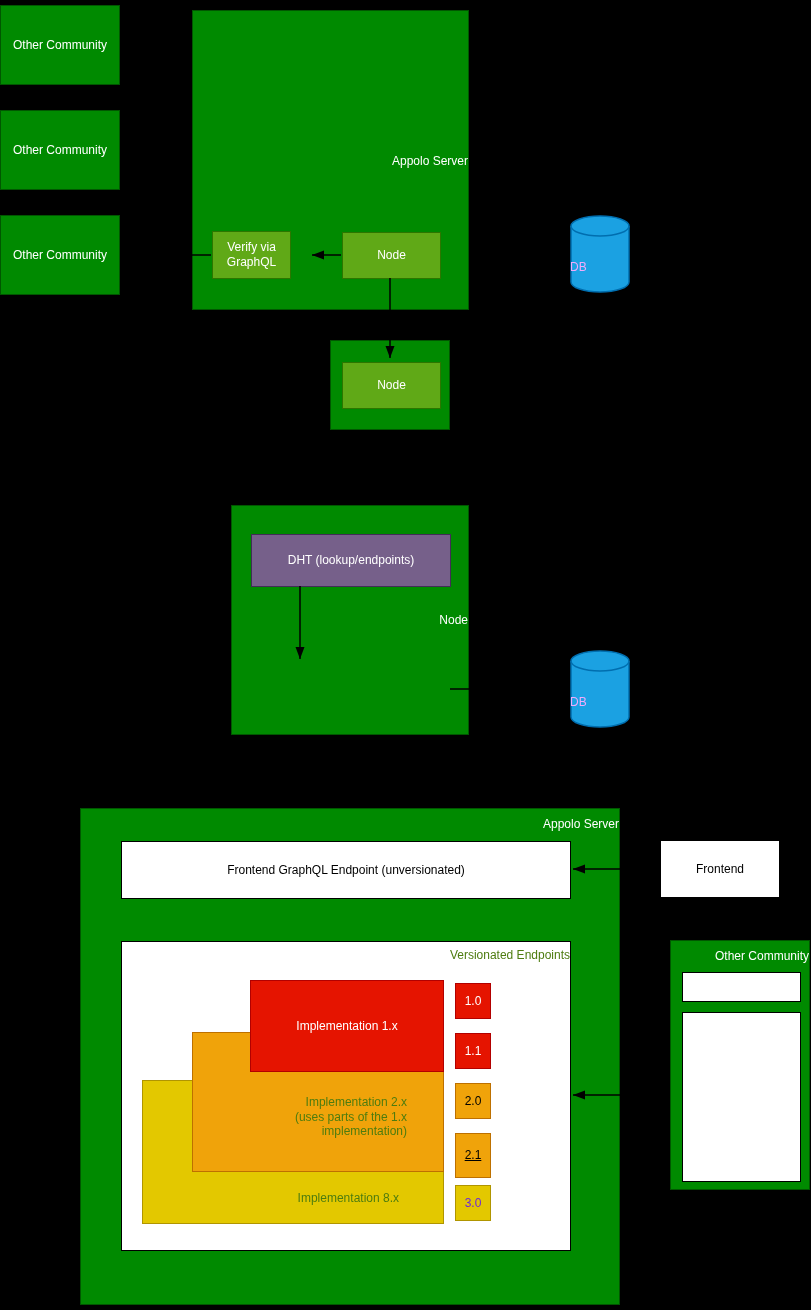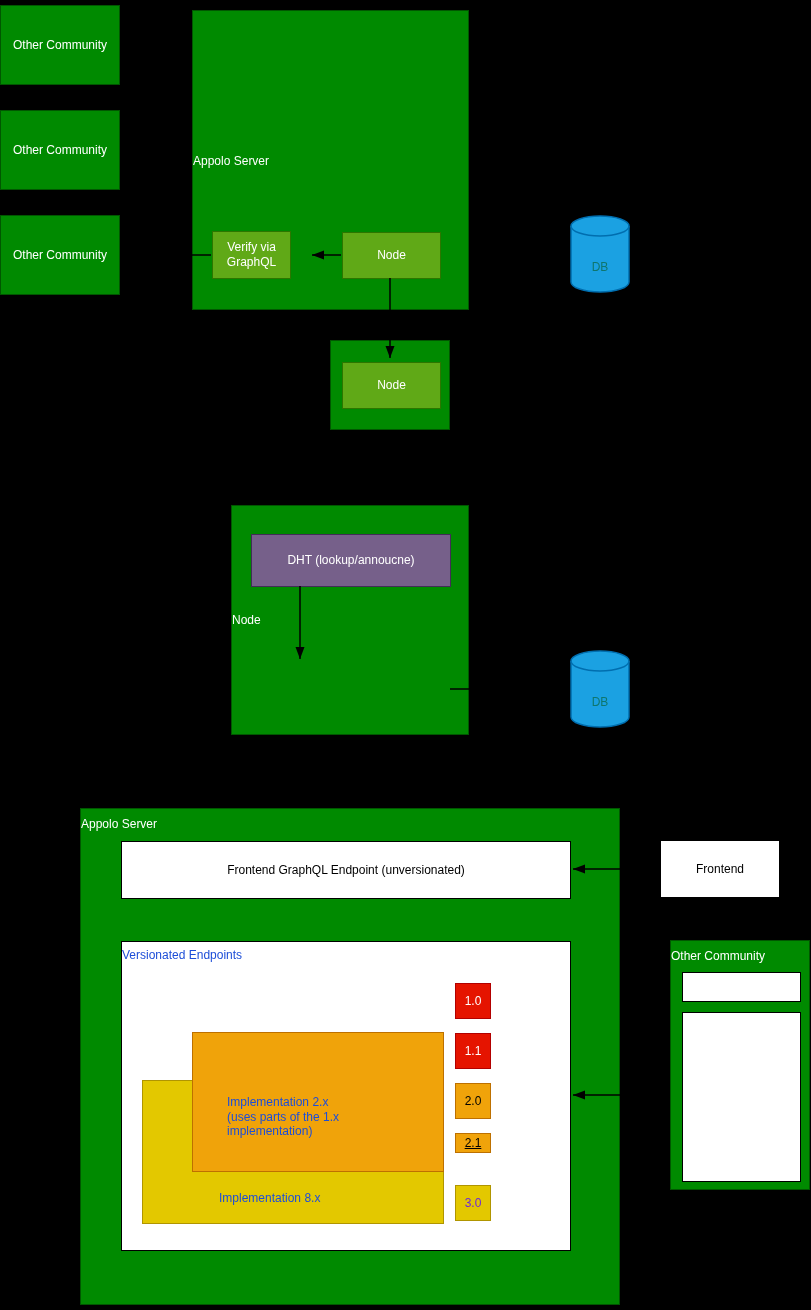--- a/index.html
+++ b/index.html
@@ -26,37 +26,36 @@
   .pre { white-space: pre-line; }
   .green-dark  { background: #008a00; border: 1px solid #005700; color: #ffffff; }
   .green-light { background: #60a917; border: 1px solid #2d7600; color: #ffffff; }
   .purple      { background: #76608a; border: 1px solid #432d57; color: #ffffff; }
   .white-box   { background: #ffffff; border: 1px solid #000000; color: #000000; }
   .red-box     { background: #e51400; border: 1px solid #b20000; color: #ffffff; }
   .orange-box  { background: #f0a30a; border: 1px solid #bd7000; color: #000000; }
   .yellow-box  { background: #e3c800; border: 1px solid #b09500; color: #6d28d9; }
   .label-abs {
     position: absolute;
-    text-align: left;
+    text-align: right;
     line-height: 1.22;
     white-space: pre-line;
   }
   .white-text { color: #ffffff; }
-  .black-text { color: #1d4ed8; }
+  .black-text { color: #4d7c0f; }
   .overlay {
     position: absolute;
     left: 0; top: 0;
     pointer-events: none;
   }
   .cyl-label {
     position: absolute;
     left: 0; top: 45px;
     width: 100%;
-    text-align: center;
-    color: #0f766e;
+    color: #f0abfc;
   }
 </style>
 </head>
 <body>
 
 <div class="canvas">
 
   <div class="box green-dark" style="left:0; top:5px; width:120px; height:80px;">
     <span class="pre">Other Community</span>
   </div>
@@ -87,21 +86,21 @@
   <div class="abs" style="left:570px; top:215px; width:60px; height:78px;">
     <svg width="60" height="78" viewBox="0 0 60 78">
       <path d="M1 11 L1 67 A29 10 0 0 0 59 67 L59 11" fill="#1ba1e2" stroke="#006eaf" stroke-width="1.5"></path>
       <ellipse cx="30" cy="11" rx="29" ry="10" fill="#1ba1e2" stroke="#006eaf" stroke-width="1.5"></ellipse>
     </svg>
     <div class="cyl-label">DB</div>
   </div>
 
   <div class="abs green-dark" style="left:231px; top:505px; width:238px; height:230px;">
     <div class="box purple" style="left:19px; top:28px; width:200px; height:53px;">
-      <span class="pre">DHT (lookup/annoucne)</span>
+      <span class="pre">DHT (lookup/endpoints)</span>
     </div>
     <div class="label-abs white-text" style="left:0; top:107px; width:100%;">Node</div>
   </div>
 
   <div class="abs" style="left:570px; top:650px; width:60px; height:78px;">
     <svg width="60" height="78" viewBox="0 0 60 78">
       <path d="M1 11 L1 67 A29 10 0 0 0 59 67 L59 11" fill="#1ba1e2" stroke="#006eaf" stroke-width="1.5"></path>
       <ellipse cx="30" cy="11" rx="29" ry="10" fill="#1ba1e2" stroke="#006eaf" stroke-width="1.5"></ellipse>
     </svg>
     <div class="cyl-label">DB</div>
@@ -112,35 +111,38 @@
 
     <div class="box white-box" style="left:40px; top:32px; width:450px; height:58px;">
       <span>Frontend GraphQL Endpoint (unversionated)</span>
     </div>
 
     <div class="abs white-box" style="left:40px; top:132px; width:450px; height:310px;">
       <div class="label-abs black-text" style="left:0; top:6px; width:100%;">Versionated Endpoints</div>
 
       <div class="abs yellow-box" style="left:20px; top:138px; width:302px; height:144px;"></div>
       <div class="abs orange-box" style="left:70px; top:90px; width:252px; height:140px;"></div>
+      <div class="box red-box" style="left:128px; top:38px; width:194px; height:92px;">
+        <span>Implementation 1.x</span>
+      </div>
       <div class="label-abs black-text" style="left:105px; top:153px; width:180px;">Implementation 2.x
 (uses parts of the 1.x
 implementation)</div>
       <div class="label-abs black-text" style="left:97px; top:249px; width:180px;">Implementation 8.x</div>
 
       <div class="box red-box" style="left:333px; top:41px; width:36px; height:36px;">
         <span>1.0</span>
       </div>
       <div class="box red-box" style="left:333px; top:91px; width:36px; height:36px;">
         <span>1.1</span>
       </div>
       <div class="box orange-box" style="left:333px; top:141px; width:36px; height:36px;justify-content:center;">
         <span>2.0</span>
       </div>
-      <div class="box orange-box" style="left:333px; top:191px; width:36px; height:20px;text-decoration:underline;">
+      <div class="box orange-box" style="left:333px; top:191px; width:36px; height:45px;text-decoration:underline;">
         <span>2.1</span>
       </div>
       <div class="box yellow-box" style="left:333px; top:243px; width:36px; height:36px;">
         <span>3.0</span>
       </div>
     </div>
   </div>
 
   <div class="box white-box" style="left:660px; top:840px; width:120px; height:58px;">
     <span>Frontend</span>

